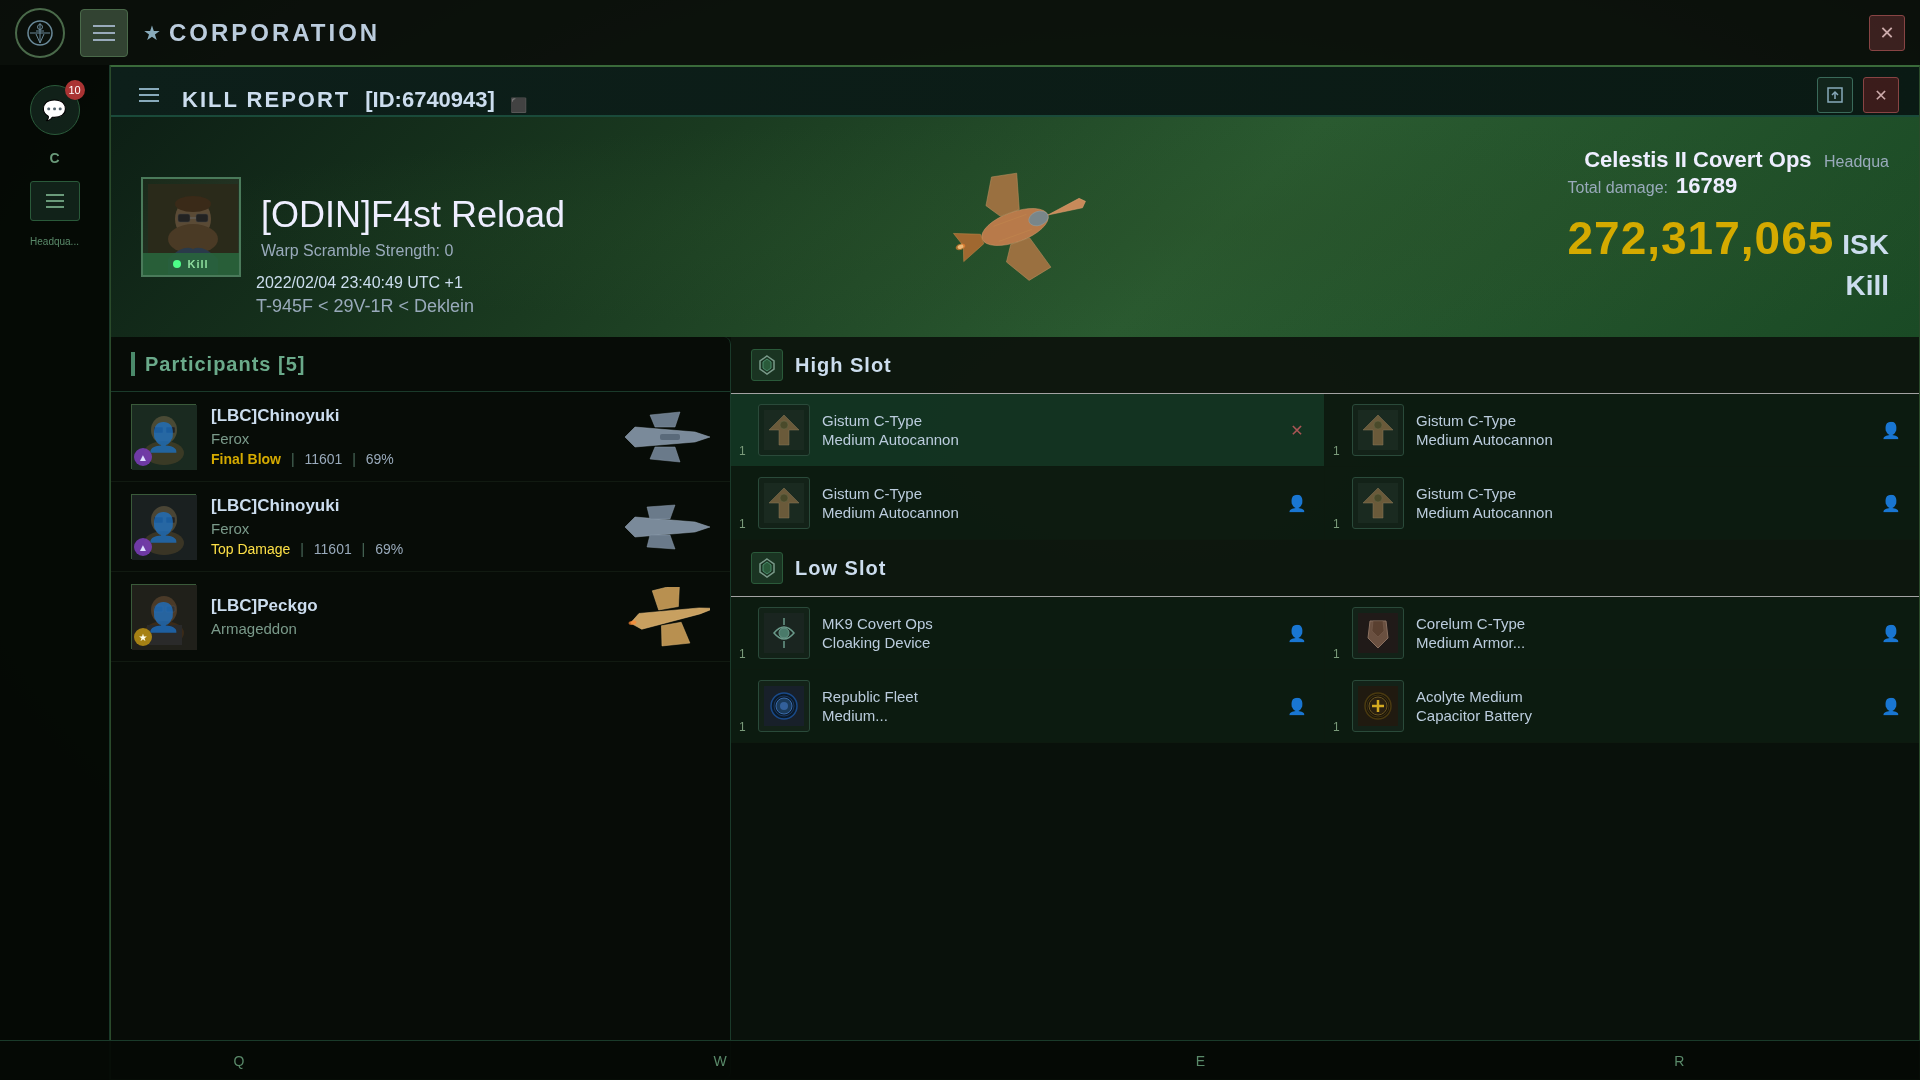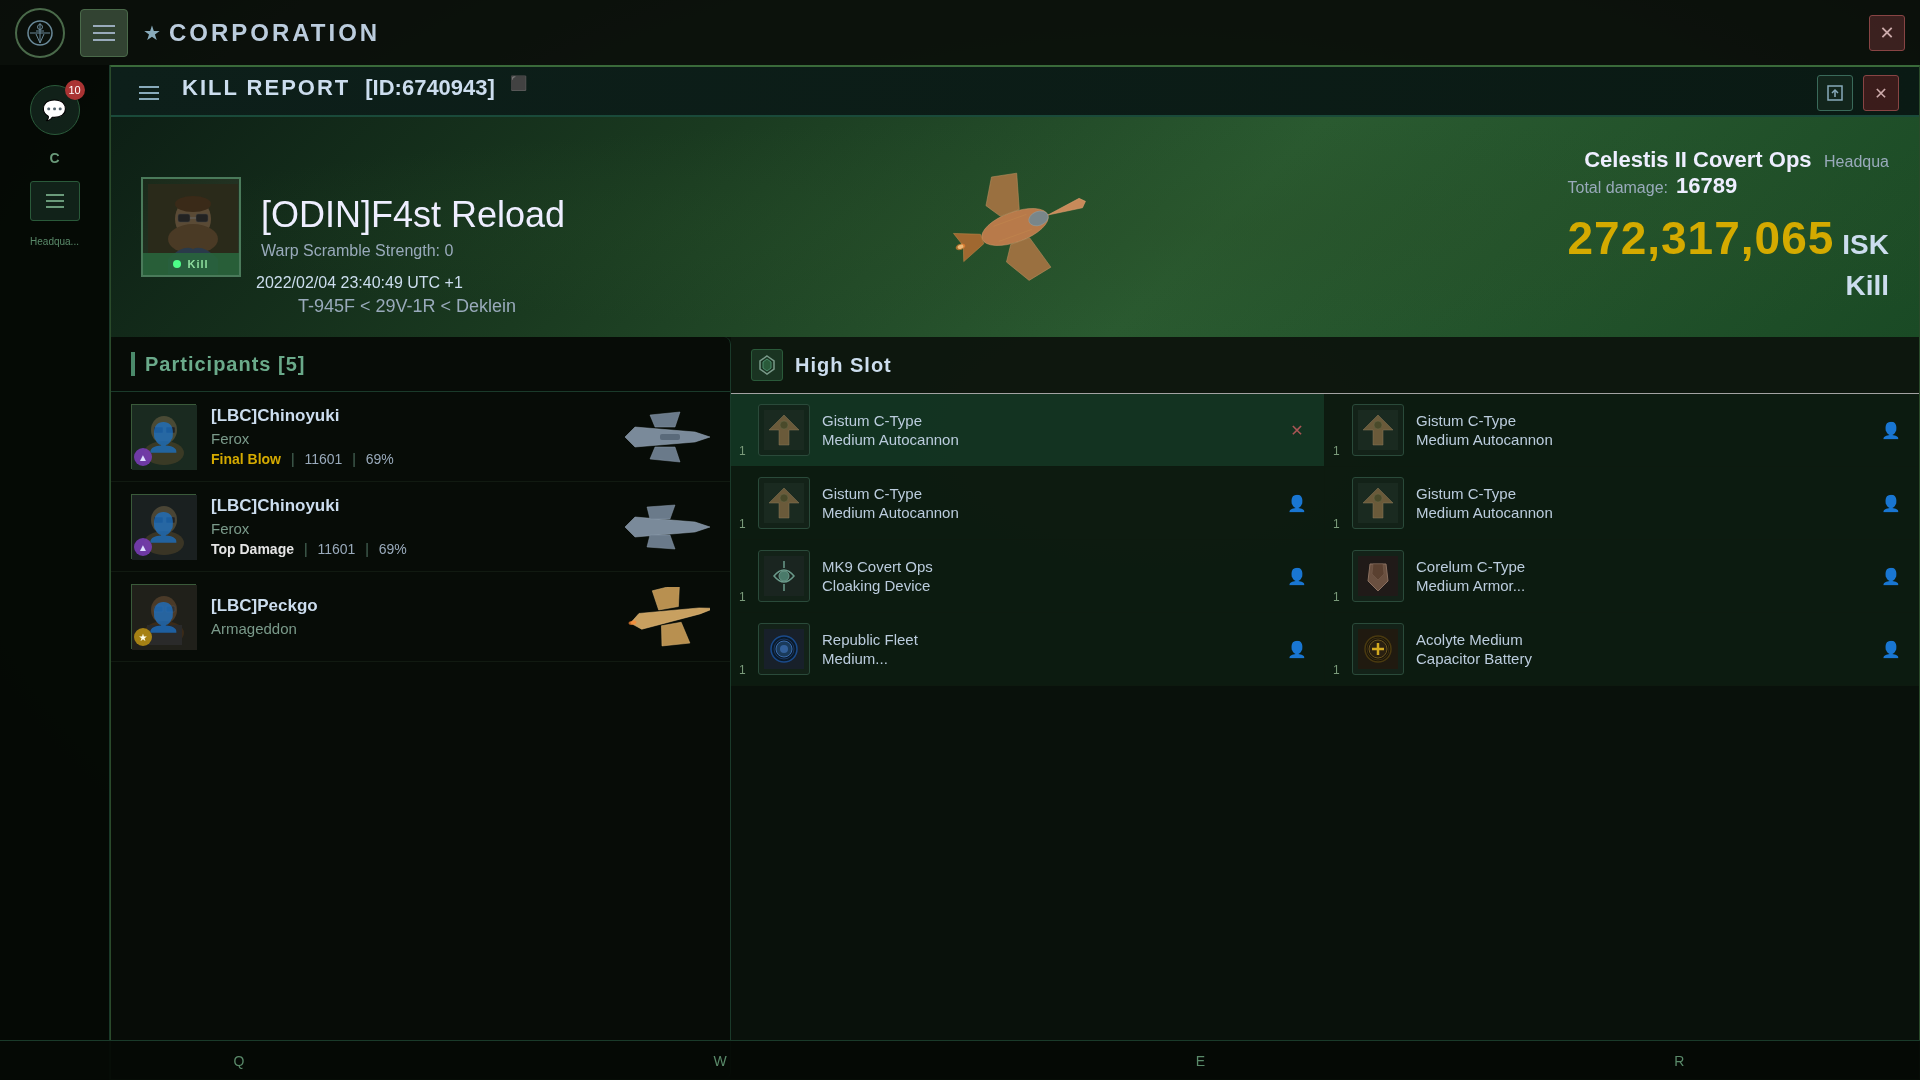--- a/index.html
+++ b/index.html
@@ -127,22 +127,22 @@
       border: 1px solid #2a4a2a;
       border-top: 2px solid #3a6a3a;
     }
 
     
     .kill-report-header {
       height: 50px;
       background: linear-gradient(90deg, #0d1f1a 0%, #0a1a14 100%);
       border-bottom: 2px solid #1a4a3a;
       display: flex;
-      align-items: flex-start;
-      padding: 8px 20px;
+      align-items: flex-end;
+      padding: 2px 20px;
       gap: 15px;
     }
 
     .kr-hamburger {
       width: 36px;
       height: 36px;
       display: flex;
       flex-direction: column;
       align-items: center;
       justify-content: center;
@@ -304,21 +304,20 @@
       z-index: 1;
     }
 
     .kill-location {
       position: absolute;
       bottom: 20px;
       left: 145px;
       font-size: 18px;
       color: #9ab;
       z-index: 1;
-      margin-left: 42px;
     }
 
     
     .ship-display {
       position: absolute;
       left: 50%;
       transform: translateX(-50%);
       top: 10px;
       z-index: 1;
     }
@@ -913,21 +912,21 @@
             <ellipse cx="32" cy="48" rx="20" ry="12" fill="#3a3525"></ellipse>
             <rect x="22" y="22" width="9" height="6" rx="1" fill="#222" stroke="#444" stroke-width="0.5"></rect>
             <rect x="34" y="22" width="9" height="6" rx="1" fill="#222" stroke="#444" stroke-width="0.5"></rect>
           </svg>
           <div class="p-rank-badge purple">▲</div>
         </div>
         <div class="p-info">
           <div class="p-name">[LBC]Chinoyuki</div>
           <div class="p-ship">Ferox</div>
           <div class="p-stats">
-            <span style="color:#e5e5e5;font-weight:bold;">Top Damage</span>
+            <span style="color:#fde047;font-weight:normal;">Top Damage</span>
             <span class="pipe">|</span>
             <span class="damage-num">11601</span>
             <span class="pipe">|</span>
             <span class="pct">69%</span>
           </div>
         </div>
         <div class="p-ship-img">
           <svg width="90" height="60" viewBox="0 0 90 60">
             <g transform="translate(45,30)">
               <path d="M30,-5 L45,0 L30,5 L-30,10 L-40,0 L-30,-10 Z" fill="#7a8a9a" stroke="#9aaabb" stroke-width="0.5"></path>
@@ -1032,20 +1031,29 @@
                 <circle cx="20" cy="15" r="4" fill="#4a4a2a" stroke="#6a6a4a" stroke-width="0.5"></circle>
               </svg>
             </div>
             <span class="item-name">Gistum C-Type<br>Medium Autocannon</span>
             <div class="item-action person">👤</div>
           </div>
         </div>
       </div>
 
       <div class="slot-section">
+        <div class="slot-header">
+          <div class="slot-icon">
+            <svg width="22" height="22" viewBox="0 0 22 22">
+              <path d="M11,2 L18,7 L18,15 L11,20 L4,15 L4,7 Z" fill="none" stroke="#7a9a8a" stroke-width="1.5"></path>
+              <path d="M11,5 L15,8 L15,14 L11,17 L7,14 L7,8 Z" fill="#2a5a3a" stroke="#4a8a6a" stroke-width="1"></path>
+            </svg>
+          </div>
+          <span class="slot-title">Low Slot</span>
+        </div>
         <div class="slot-items-grid">
 
           <div class="slot-item">
             <span class="item-qty">1</span>
             <div class="item-icon">
               <svg width="40" height="40" viewBox="0 0 40 40">
                 <rect width="40" height="40" fill="#1a2520"></rect>
 
                 <path d="M10,20 Q20,8 30,20 Q20,32 10,20 Z" fill="none" stroke="#6a9a8a" stroke-width="1.5"></path>
                 <circle cx="20" cy="20" r="5" fill="#4a7a6a" stroke="#6a9a8a" stroke-width="1"></circle>

